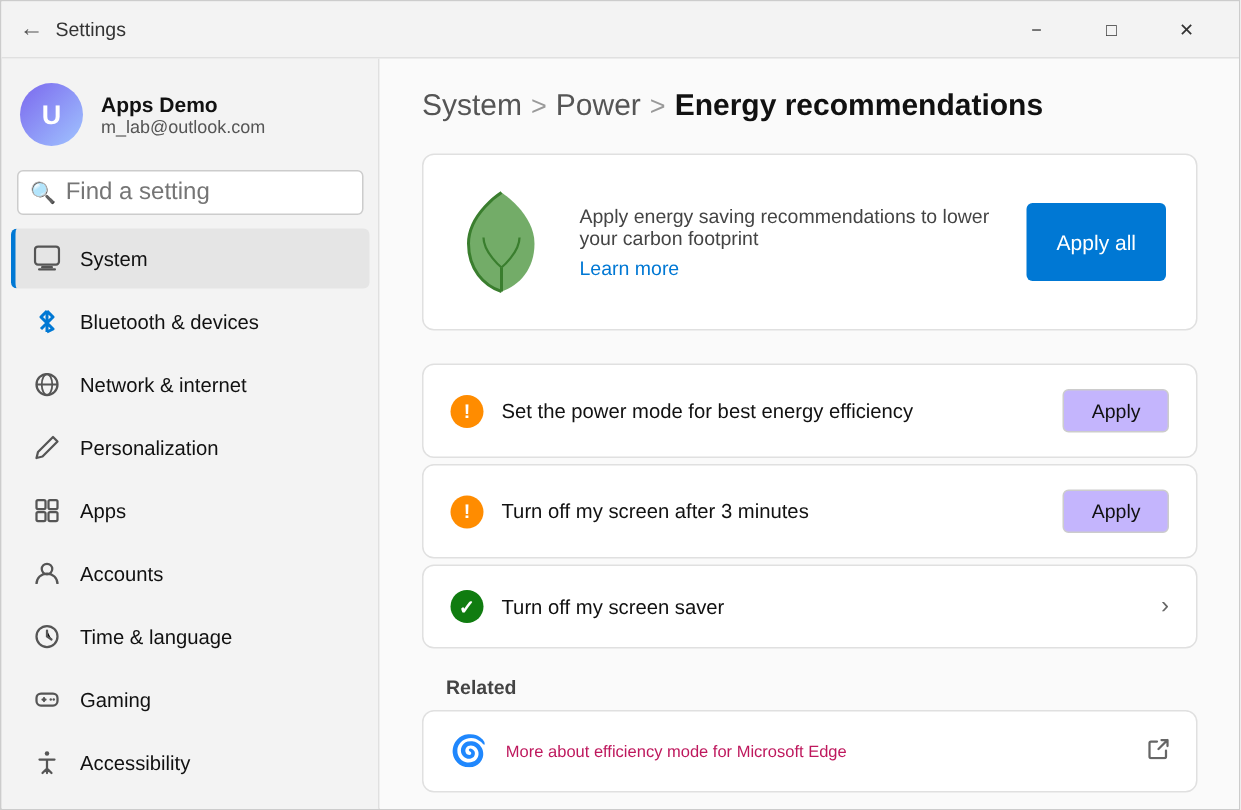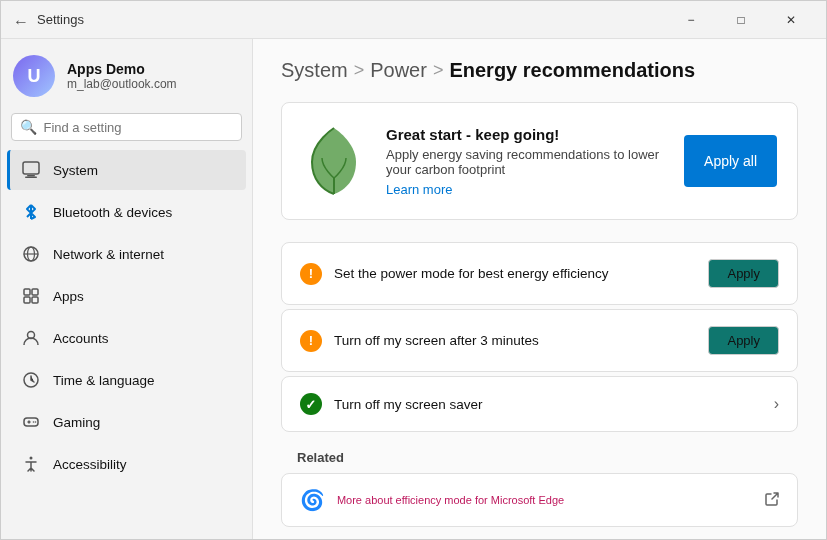--- a/index.html
+++ b/index.html
@@ -109,21 +109,21 @@
       background: #fff;
       border: 1px solid #ccc;
       border-radius: 4px;
       padding: 5px 8px;
       gap: 6px;
     }
     .search-box input {
       border: none;
       outline: none;
       flex: 1;
-      font-size: 13px;
+      font-size: 16px;
       background: transparent;
       color: #333;
     }
     .search-icon-svg {
       color: #666;
       font-size: 14px;
     }
     .nav-item {
       display: flex;
       align-items: center;
@@ -252,21 +252,21 @@
     .rec-icon.success {
       background: #107c10;
       color: white;
     }
     .rec-label {
       flex: 1;
       font-size: 13.5px;
       color: #111;
     }
     .apply-btn {
-      background: #0f766e;
+      background: #c4b5fd;
       border: 1px solid #ccc;
       border-radius: 4px;
       padding: 6px 18px;
       font-size: 13px;
       cursor: pointer;
       color: #111;
     }
     .chevron-right {
       color: #666;
       font-size: 16px;
@@ -357,20 +357,28 @@
         <span class="nav-icon">
           <svg width="18" height="18" viewBox="0 0 18 18">
               <circle cx="9" cy="9" r="7" stroke="#555" stroke-width="1.5" fill="none"></circle>
               <ellipse cx="9" cy="9" rx="3.5" ry="7" stroke="#555" stroke-width="1.2" fill="none"></ellipse>
               <line x1="2" y1="9" x2="16" y2="9" stroke="#555" stroke-width="1.2"></line>
             </svg>
         </span>
         <span class="nav-label">Network &amp; internet</span>
       </div>
 
+      <div class="nav-item">
+        <span class="nav-icon">
+          <svg width="18" height="18" viewBox="0 0 18 18">
+              <path d="M13 2L16 5L6 15L2 16L3 12Z" stroke="#555" stroke-width="1.5" fill="none" stroke-linejoin="round"></path>
+            </svg>
+        </span>
+        <span class="nav-label">Personalization</span>
+      </div>
 
       <div class="nav-item">
         <span class="nav-icon">
           <svg width="18" height="18" viewBox="0 0 18 18">
               <rect x="2" y="2" width="6" height="6" rx="1" fill="none" stroke="#555" stroke-width="1.5"></rect>
               <rect x="10" y="2" width="6" height="6" rx="1" fill="none" stroke="#555" stroke-width="1.5"></rect>
               <rect x="2" y="10" width="6" height="6" rx="1" fill="none" stroke="#555" stroke-width="1.5"></rect>
               <rect x="10" y="10" width="6" height="6" rx="1" fill="none" stroke="#555" stroke-width="1.5"></rect>
             </svg>
         </span>
@@ -443,21 +451,20 @@
         <div class="leaf-icon">
           <svg width="60" height="74" viewBox="0 0 60 74" fill="none">
             <path d="M30 4 C30 4, 8 18, 8 38 C8 55 18 66 30 70 C42 66 52 55 52 38 C52 18 30 4 30 4Z" fill="#5a9e4e" opacity="0.85"></path>
             <path d="M30 4 C30 4, 8 18, 8 38 C8 55 18 66 30 70" fill="none" stroke="#3a7e2e" stroke-width="2"></path>
             <line x1="30" y1="70" x2="30" y2="54" stroke="#3a7e2e" stroke-width="2"></line>
             <path d="M30 54 C30 54, 18 44, 18 34" stroke="#3a7e2e" stroke-width="1.5" fill="none"></path>
             <path d="M30 54 C30 54, 42 44, 42 34" stroke="#3a7e2e" stroke-width="1.5" fill="none"></path>
           </svg>
         </div>
         <div class="hero-text">
-          <div class="hero-title">Great start - keep going!</div>
           <div class="hero-desc">Apply energy saving recommendations to lower your carbon footprint</div>
           <span class="learn-more">Learn more</span>
         </div>
         <button class="apply-all-btn">Apply all</button>
       </div>
 
       <div class="rec-card">
         <div class="rec-icon warning">!</div>
         <span class="rec-label">Set the power mode for best energy efficiency</span>
         <button class="apply-btn">Apply</button>

